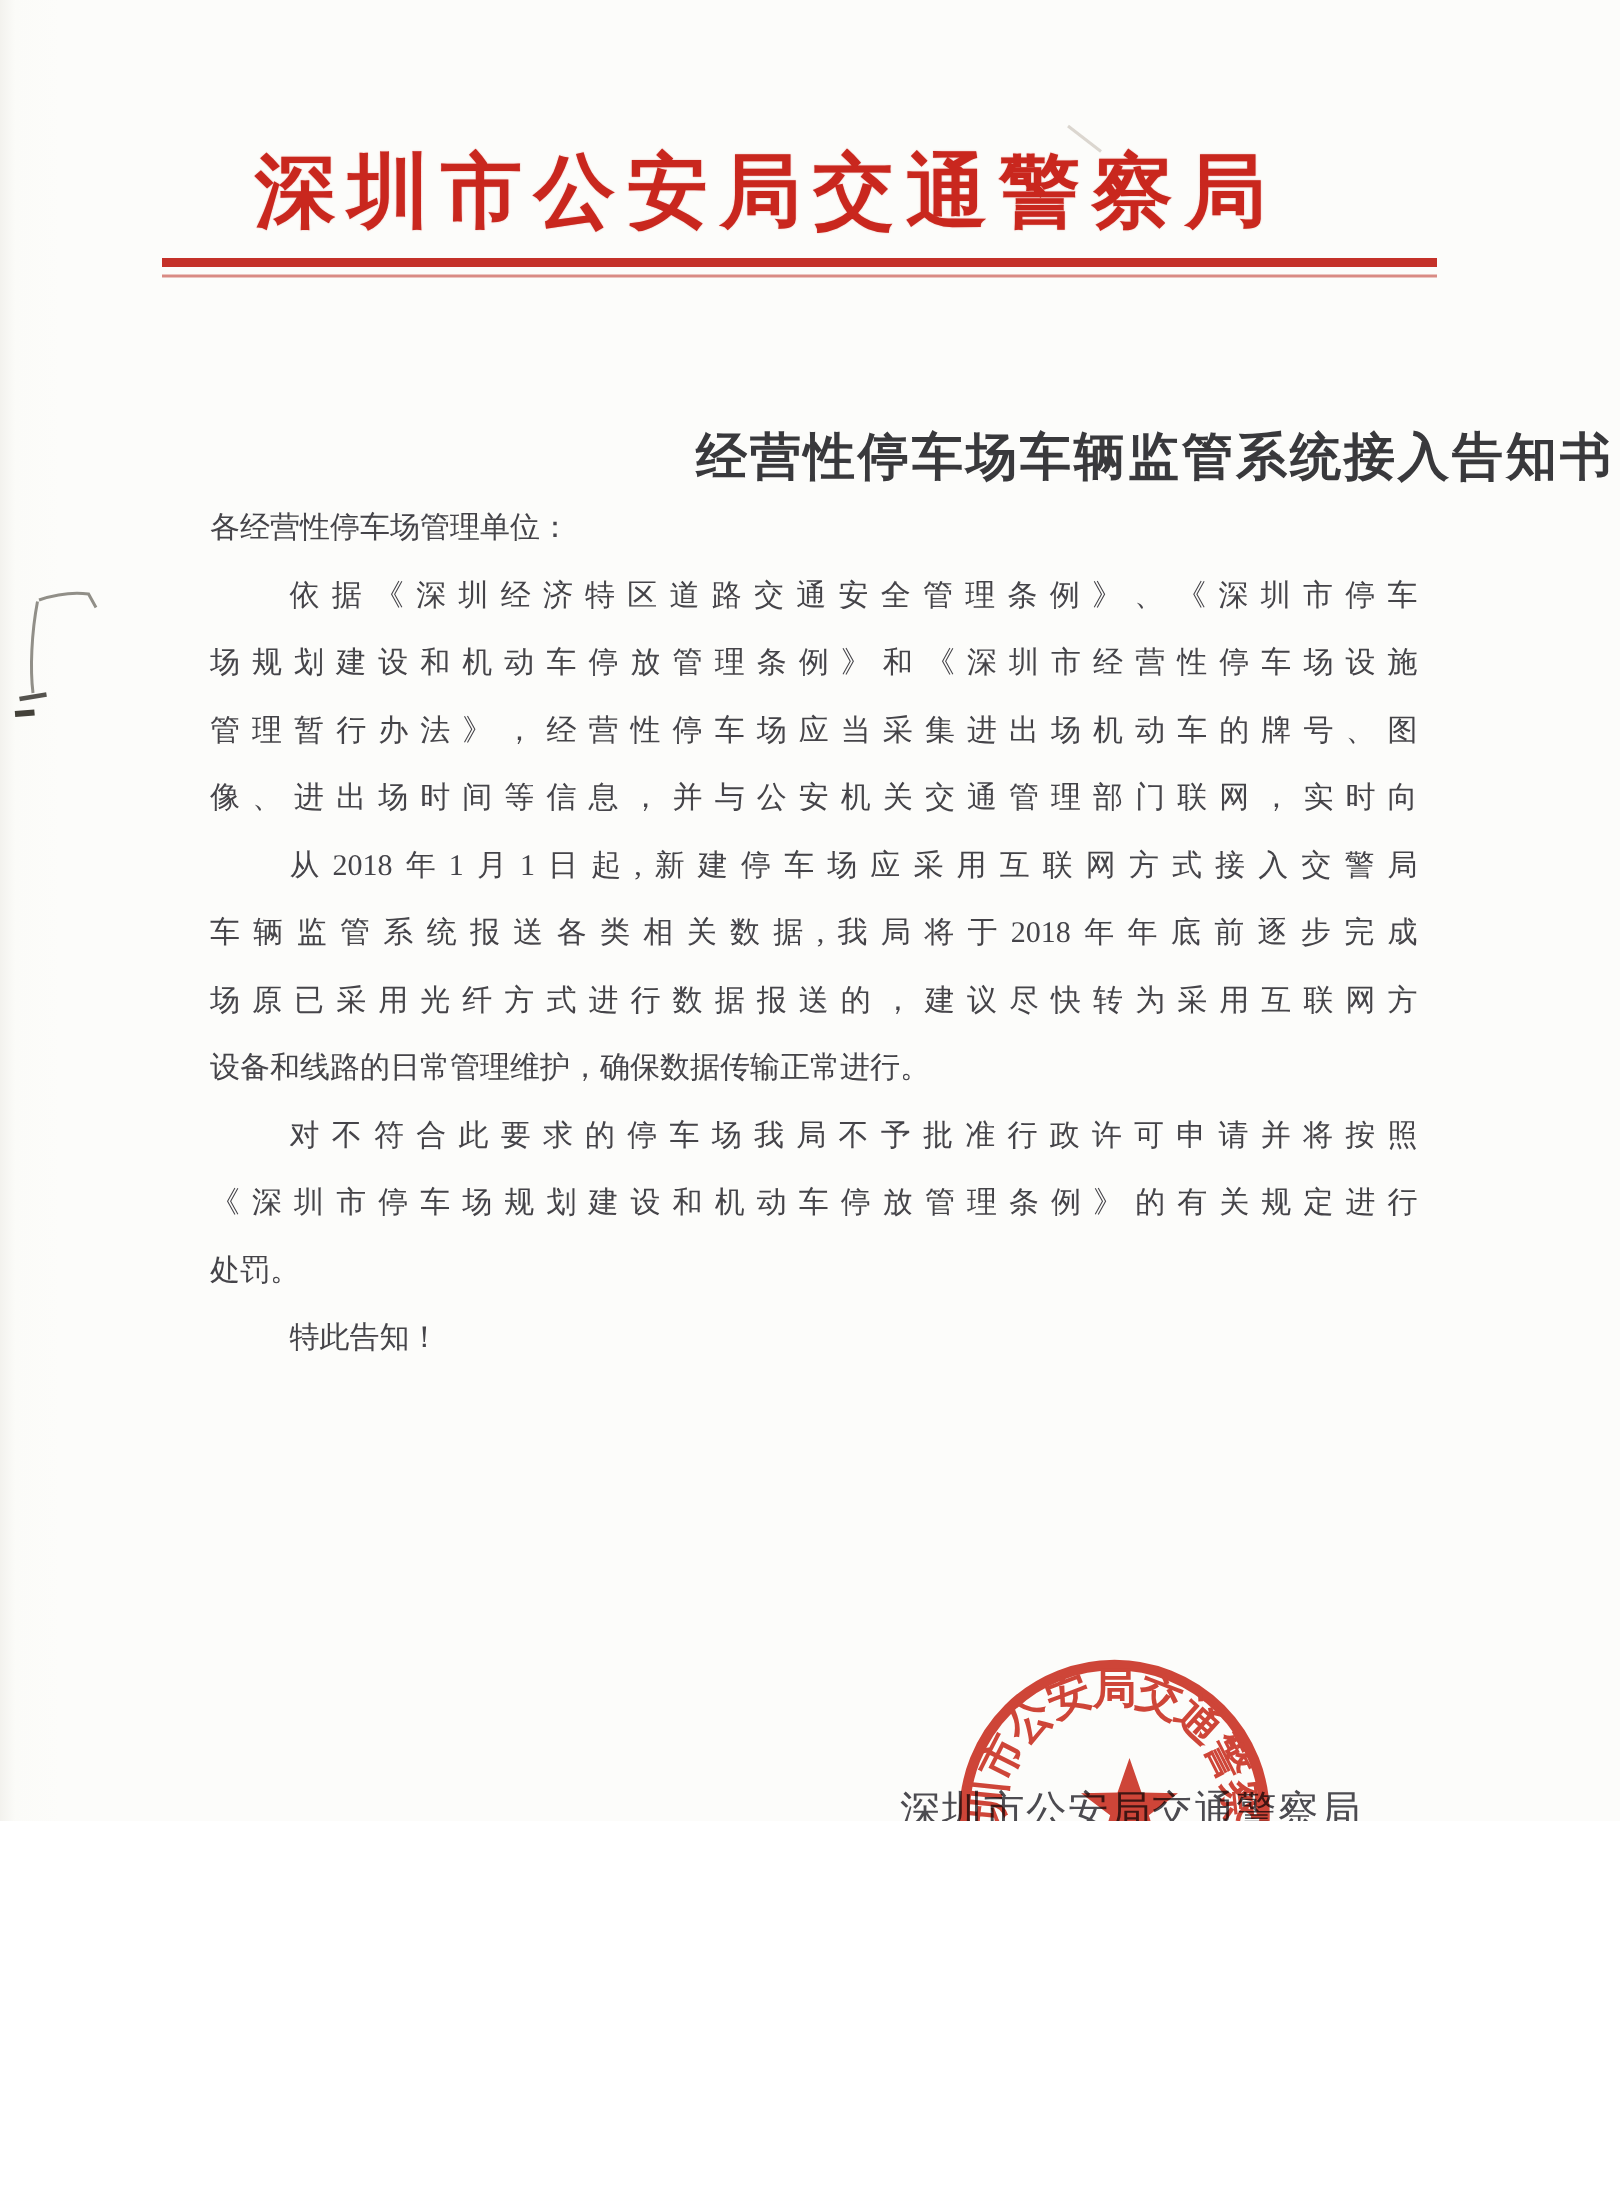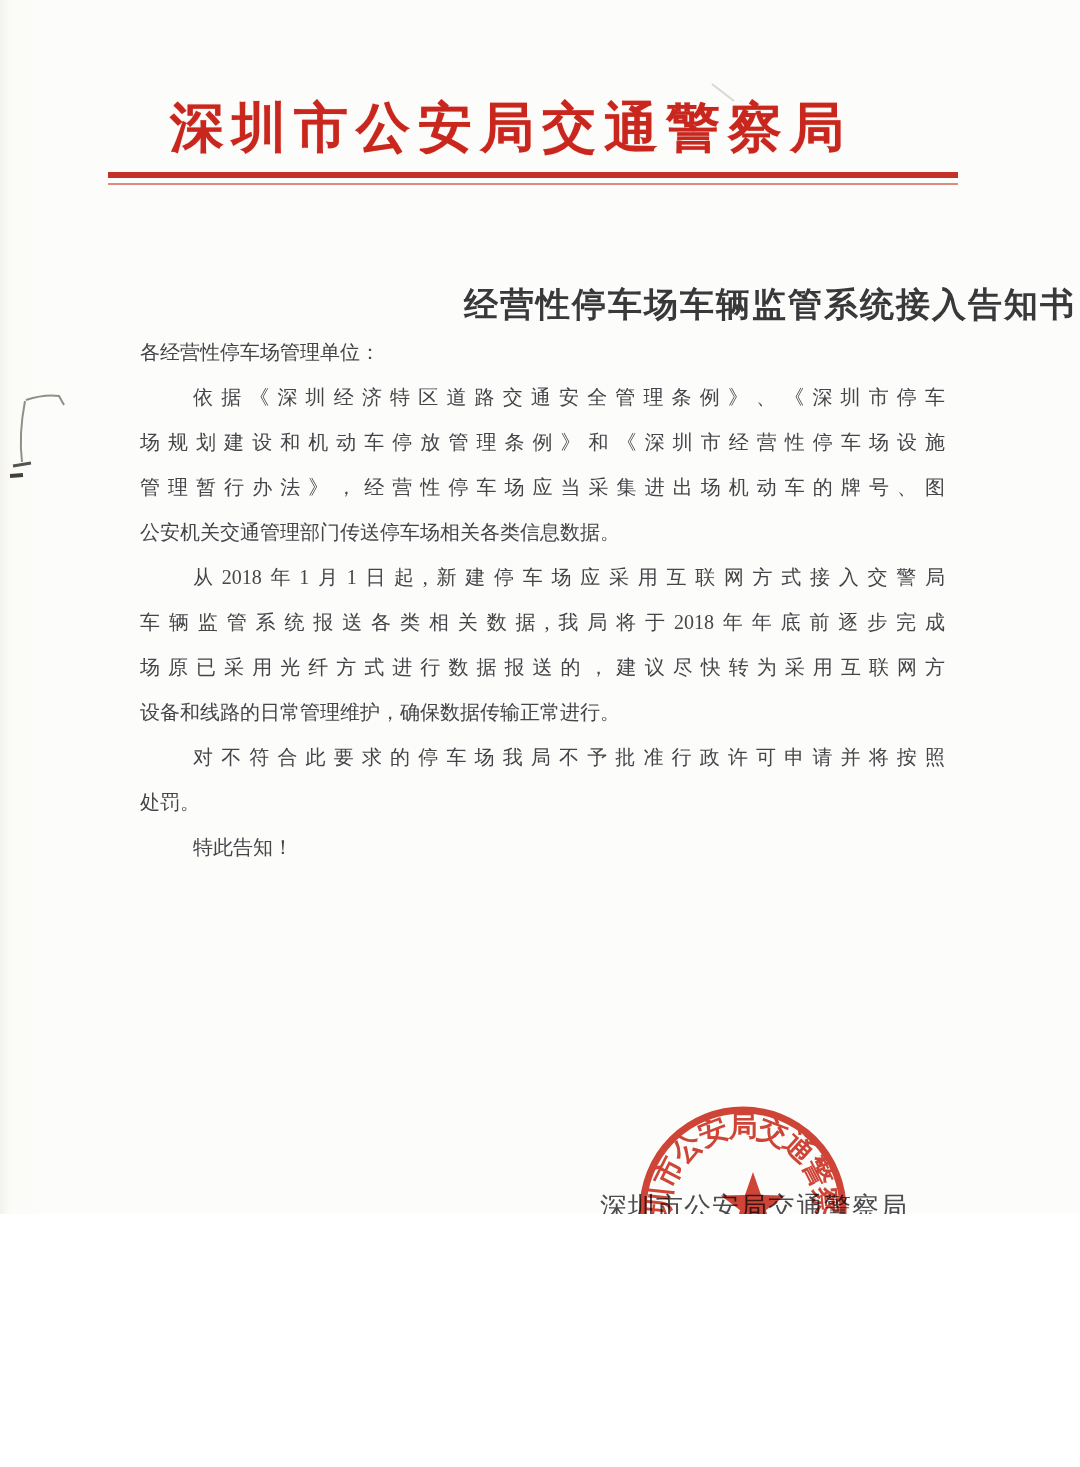--- a/index.html
+++ b/index.html
@@ -80,26 +80,27 @@
   <div class="rule rule-top-thick"></div>
   <div class="rule rule-top-thin"></div>
 
   <div class="doc-title">经营性停车场车辆监管系统接入告知书</div>
 
   <div class="body-block">
       <div class="body-line">各经营性停车场管理单位：</div>
       <div class="body-line just ind">依据《深圳经济特区道路交通安全管理条例》、《深圳市停车</div>
       <div class="body-line just">场规划建设和机动车停放管理条例》和《深圳市经营性停车场设施</div>
       <div class="body-line just">管理暂行办法》，经营性停车场应当采集进出场机动车的牌号、图</div>
-      <div class="body-line">公安机关交通管理部门传送停车场相关各类信息数据。</div>
+      <div class="body-line just">像、进出场时间等信息，并与公安机关交通管理部门联网，实时向</div>
       <div class="body-line just ind">从2018年1月1日起,新建停车场应采用互联网方式接入交警局</div>
       <div class="body-line just">车辆监管系统报送各类相关数据,我局将于2018年年底前逐步完成</div>
       <div class="body-line just">场原已采用光纤方式进行数据报送的，建议尽快转为采用互联网方</div>
       <div class="body-line">设备和线路的日常管理维护，确保数据传输正常进行。</div>
       <div class="body-line just ind">对不符合此要求的停车场我局不予批准行政许可申请并将按照</div>
+      <div class="body-line just">《深圳市停车场规划建设和机动车停放管理条例》的有关规定进行</div>
       <div class="body-line">处罚。</div>
       <div class="body-line ind">特此告知！</div>
     </div>
 
   <div class="signature">深圳市公安局交通警察局</div>
   <div class="sig-date">2017年12月29日</div>
 
   <svg class="seal" width="1080" height="1467" viewBox="0 0 1080 1467">
     <circle cx="743" cy="1210" r="100" fill="none" stroke-width="7" stroke="#ce382a"></circle>
     <polygon points="753,1172 761,1195 785.3,1195.5 765.9,1210.2 773,1233.5 753,1219.6 733,1233.5 740.1,1210.2 720.7,1195.5 745,1195" fill="#ce382a"></polygon>

